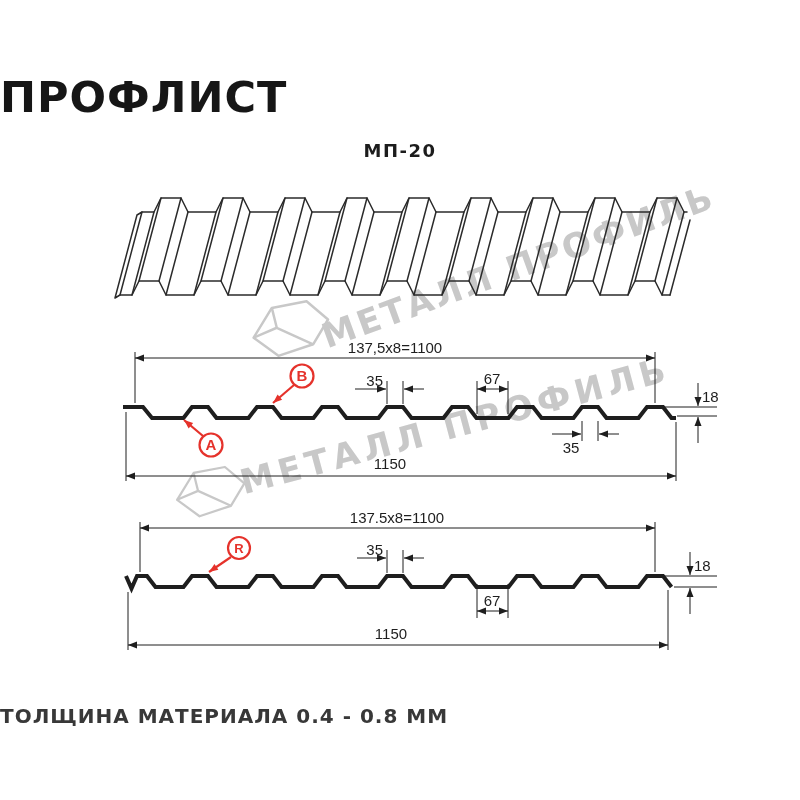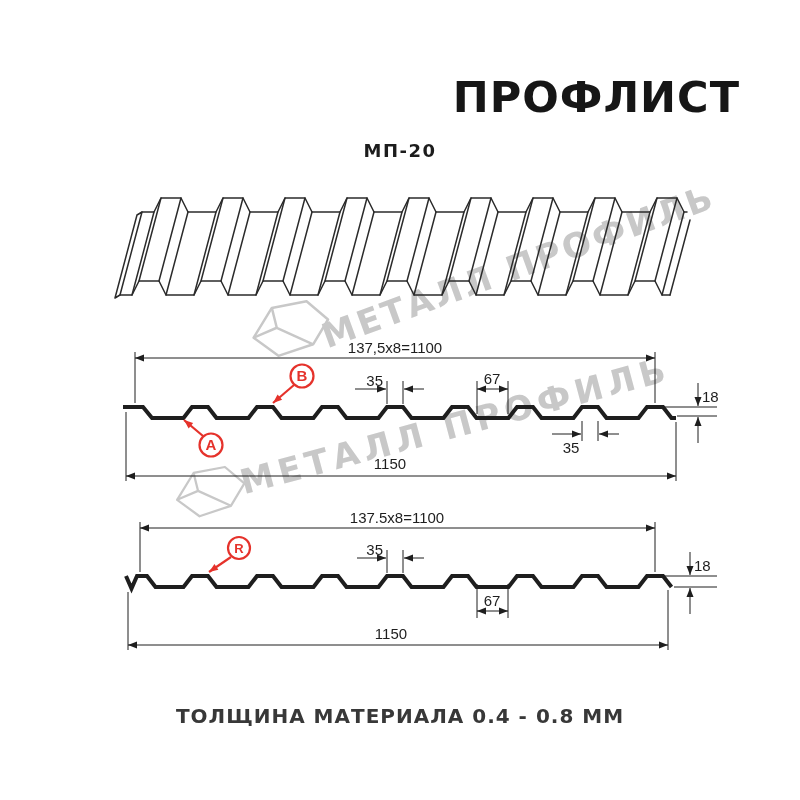--- a/index.html
+++ b/index.html
@@ -1,24 +1,24 @@
 <!DOCTYPE html>
 <html><head>
 <meta charset="utf-8">
 <style>
   html,body{margin:0;padding:0;background:#ffffff;}
   #page{position:relative;width:800px;height:800px;background:#ffffff;overflow:hidden;
         font-family:"Liberation Sans",sans-serif;}
-  .page-title{position:absolute;top:72px;left:0;width:740px;text-align:right;
+  .page-title{position:absolute;top:72px;left:0;width:740px;text-align:left;
         font-family:"DejaVu Sans",sans-serif;font-weight:bold;font-size:43px;
         letter-spacing:1px;color:#161616;}
   .page-subtitle{position:absolute;top:140px;left:0;width:800px;text-align:center;
         font-family:"DejaVu Sans",sans-serif;font-weight:600;font-size:18px;
         letter-spacing:1.5px;color:#1c1c1c;}
-  .footer-note{position:absolute;top:704px;left:0;width:800px;text-align:center;
+  .footer-note{position:absolute;top:704px;left:0;width:800px;
         font-family:"DejaVu Sans",sans-serif;font-weight:600;font-size:20px;
         letter-spacing:1px;color:#383838;}
   .wm-text{position:absolute;height:40px;line-height:40px;white-space:nowrap;
         transform-origin:left bottom;font-family:"DejaVu Sans",sans-serif;
         font-weight:bold;font-size:34px;color:#c8c8c8;z-index:1;}
   .wm-text.one{left:330px;top:316px;transform:rotate(-20deg);letter-spacing:3px;}
   .wm-text.two{left:246px;top:462px;transform:rotate(-15deg);letter-spacing:5px;}
   .wm-logo{position:absolute;z-index:1;}
   .wm-logo.one{left:248px;top:298px;}
   .wm-logo.two{left:172px;top:464px;}

